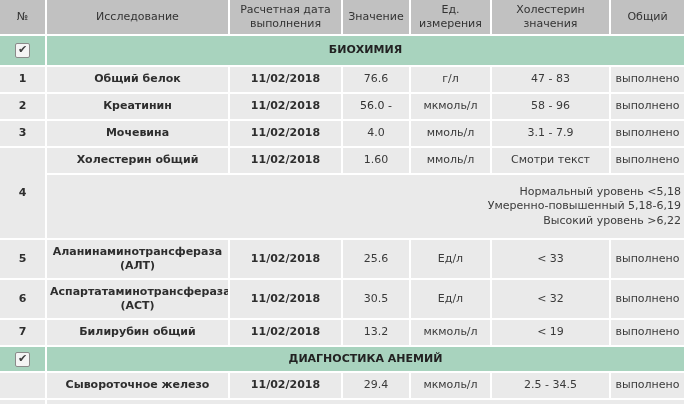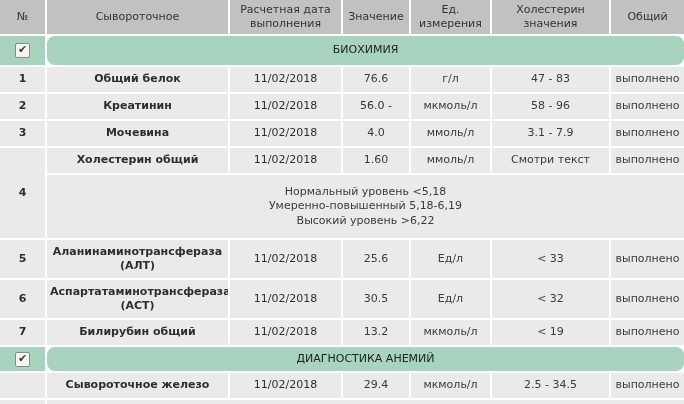--- a/index.html
+++ b/index.html
@@ -37,31 +37,30 @@
     background: #c1c1c1;
     color: #333333;
     height: 30px;
   }
   tr.section-row td {
     background: #a8d3be;
     height: 25px;
   }
   tr.section-row.second td { height: 20px; }
   td.section-title {
-    font-weight: normal;
+    font-weight: bold;
     color: #222222;
-    border-radius: 8px;
   }
   td.num { font-weight: bold; color: #2e2e2e; }
   td.name { font-weight: bold; color: #2e2e2e; text-align: center; }
-  td.date { font-weight: normal; color: #2e2e2e; }
+  td.date { font-weight: bold; color: #2e2e2e; }
   td.strong { font-weight: normal; color: #2e2e2e; }
   tr.data-row td { height: 21px; }
   tr.tall-row td { height: 34px; }
-  tr.note-row td { height: 59px; }
+  tr.note-row td { height: 59px; text-align: right; }
   tr.stub-row td { height: 14px; }
   .checkbox {
     display: inline-block;
     width: 13px;
     height: 13px;
     background: #f4f4f4;
     border: 1px solid #8a8a8a;
     border-radius: 2px;
     line-height: 12px;
     font-size: 11px;
@@ -82,21 +81,21 @@
         <col style="width:111px">
     <col style="width:66px">
         <col style="width:79px">
         <col style="width:117px">
         <col style="width:73px">
   </colgroup>
 
   <tbody>
         <tr>
     <th class="col-head">№</th>
-    <th class="col-head">Сывороточное</th>
+    <th class="col-head">Исследование</th>
     <th class="col-head">Расчетная дата выполнения</th>
     <th class="col-head">Значение</th>
     <th class="col-head">Ед. измерения</th>
     <th class="col-head">Холестерин значения</th>
     <th class="col-head">Общий</th>
   </tr>
 
   <tr class="section-row">
     <td>
       <span class="checkbox">✔</span>

